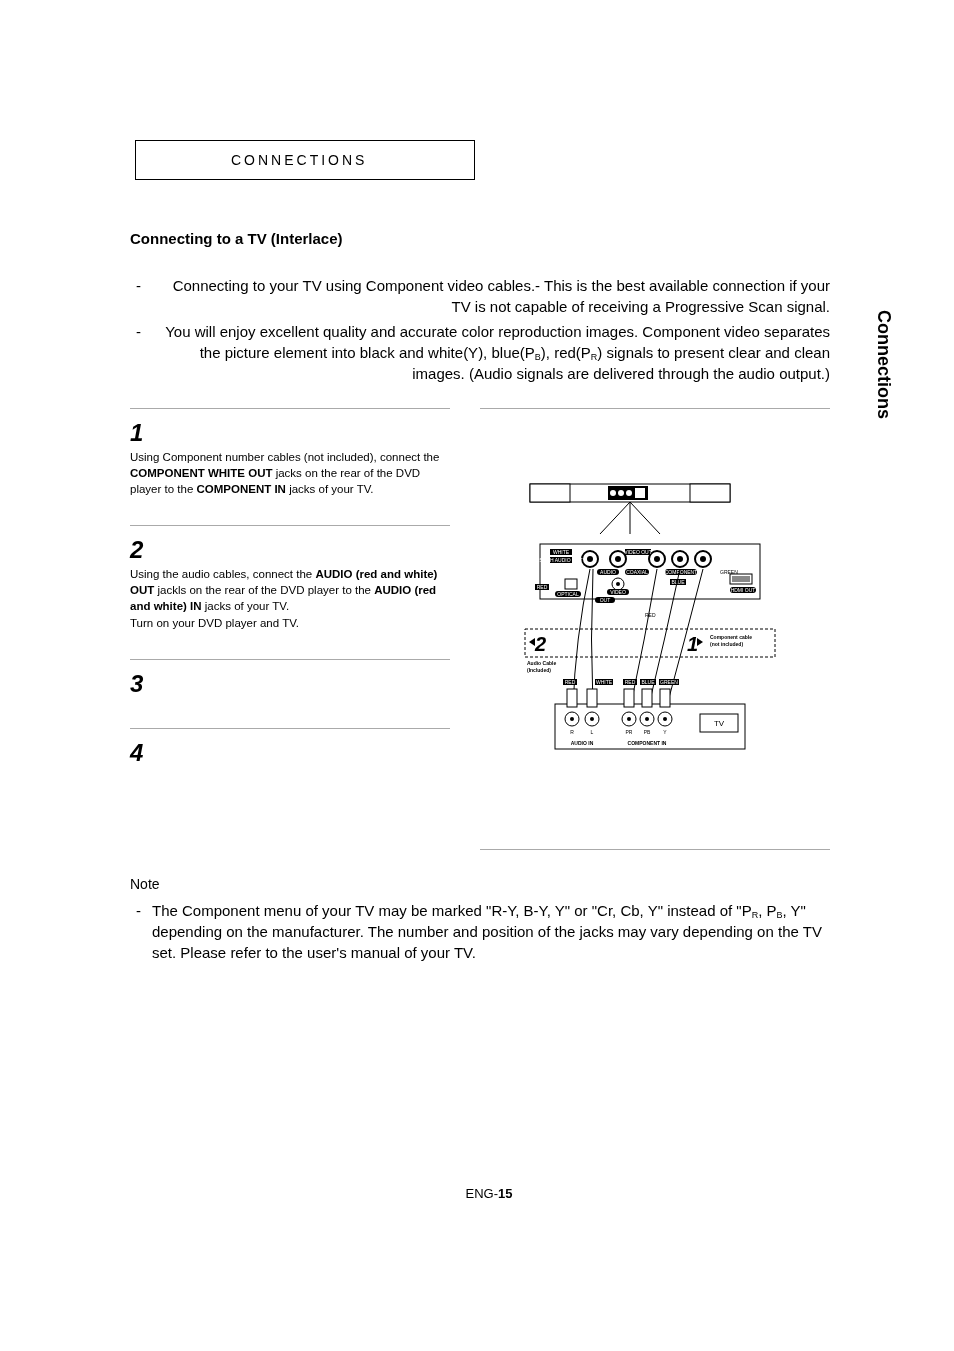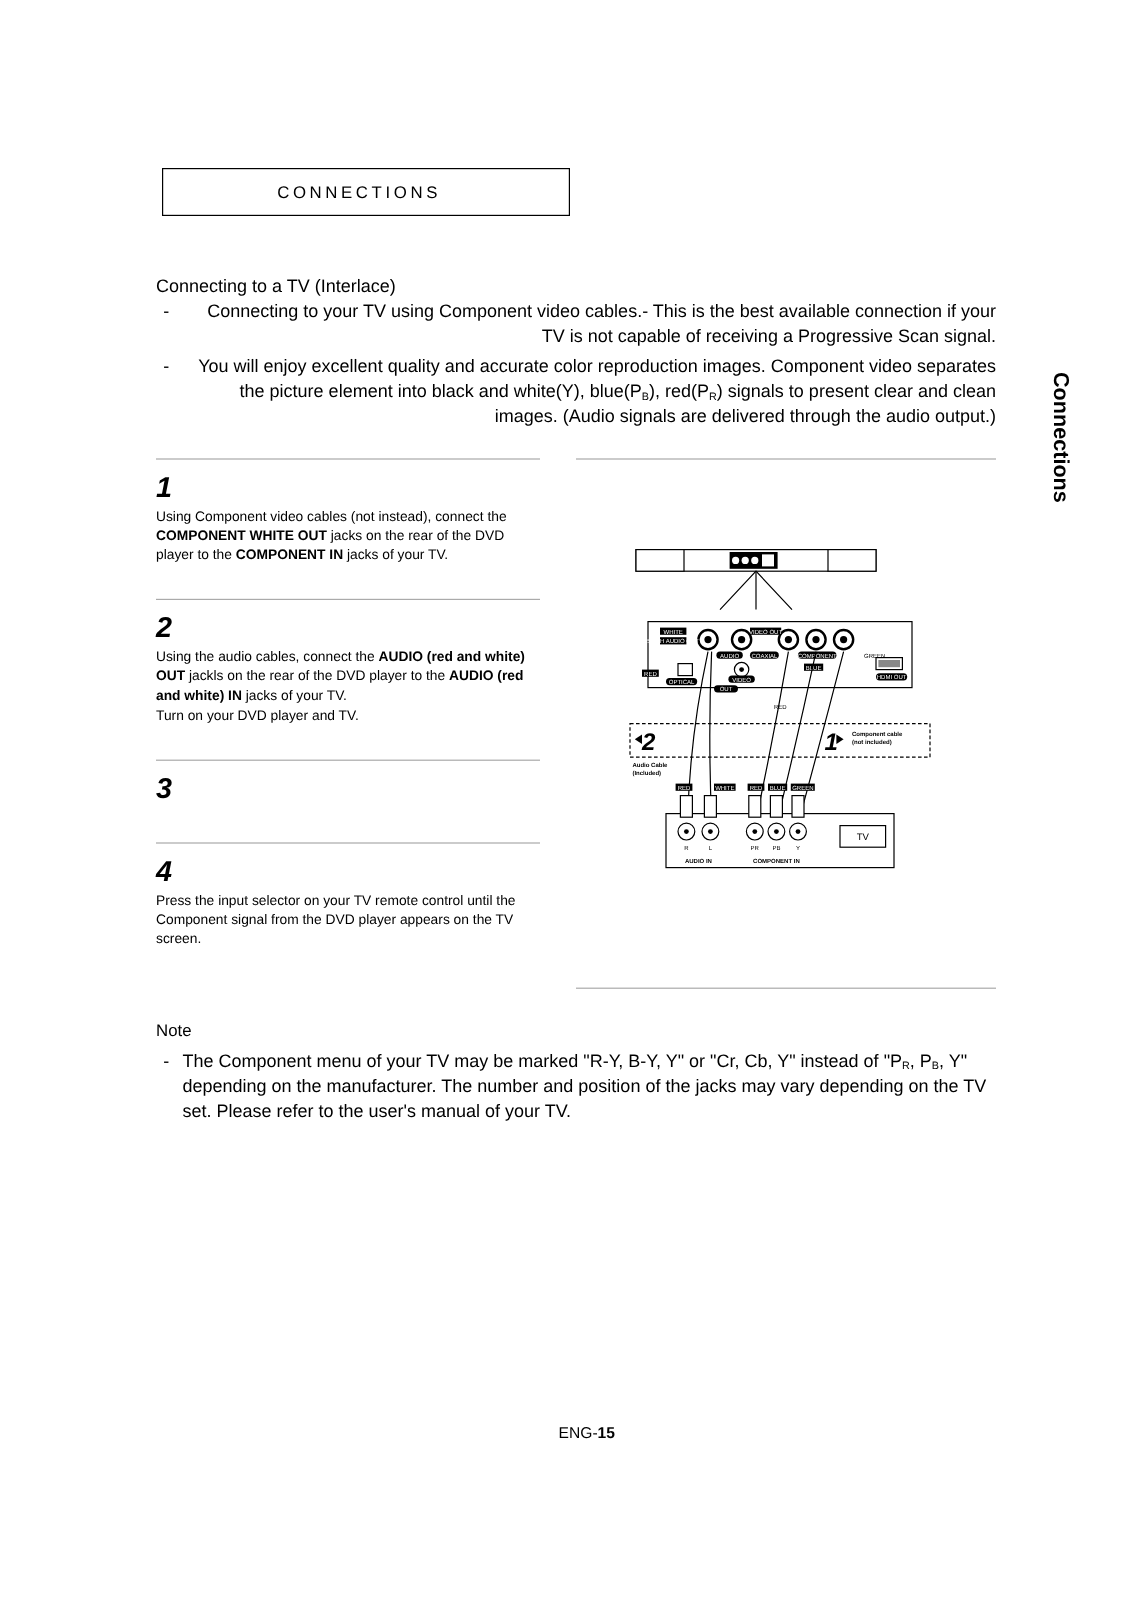--- a/index.html
+++ b/index.html
@@ -35,23 +35,23 @@
     writing-mode: vertical-rl;
     font-weight: bold;
     font-size: 18px;
     font-family: Arial, sans-serif;
   }
   .content {
     margin-top: 90px;
     width: 700px;
   }
   .subtitle {
-    font-weight: normal;
+    font-weight: bold;
     font-size: 15px;
-    margin-bottom: 2px;
+    margin-bottom: 28px;
   }
   .intro-list {
     margin-bottom: 24px;
     text-align: right;
   }
   .intro-item {
     position: relative;
     padding-left: 22px;
     line-height: 1.4;
     margin-bottom: 4px;
@@ -136,32 +136,31 @@
     <div class="intro-item">
       <span>You will enjoy excellent quality and accurate color reproduction images. Component video separates the picture element into black and white(Y), blue(P</span><sub>B</sub><span>), red(P</span><sub>R</sub><span>) signals to present clear and clean images. (Audio signals are delivered through the audio output.)</span>
     </div>
   </div>
 
   <div class="two-col">
 
     <div class="steps">
       <div class="step">
         <div class="step-num">1</div>
-        <div class="step-text"><span>Using Component video cables (not instead), connect the </span><b>COMPONENT WHITE OUT</b><span> jacks on the rear of the DVD player to the </span><b>COMPONENT IN</b><span> jacks of your TV.</span></div>
+        <div class="step-text"><span>Using Component number cables (not included), connect the </span><b>COMPONENT WHITE OUT</b><span> jacks on the rear of the DVD player to the </span><b>COMPONENT IN</b><span> jacks of your TV.</span></div>
       </div>
       <div class="step">
         <div class="step-num">2</div>
         <div class="step-text"><span>Using the audio cables, connect the </span><b>AUDIO (red and white) OUT</b><span> jackls on the rear of the DVD player to the </span><b>AUDIO (red and white) IN</b><span> jacks of your TV.</span><br><span>Turn on your DVD player and TV.</span></div>
       </div>
       <div class="step">
         <div class="step-num">3</div>
       </div>
       <div class="step">
         <div class="step-num">4</div>
-        <div class="step-text"><span>Press the input selector on your TV remote control until the Component signal from the DVD player appears on the TV screen.</span></div>
       </div>
     </div>
 
     <div class="diagram-col">
       <svg class="diagram" viewBox="0 0 280 300">
 
         <rect x="15" y="5" width="200" height="18" class="dvd-body" stroke-width="1"></rect>
         <rect x="15" y="5" width="40" height="18" class="dvd-body"></rect>
         <rect x="175" y="5" width="40" height="18" class="dvd-body"></rect>
         <rect x="93" y="7" width="40" height="14" fill="#000"></rect>

